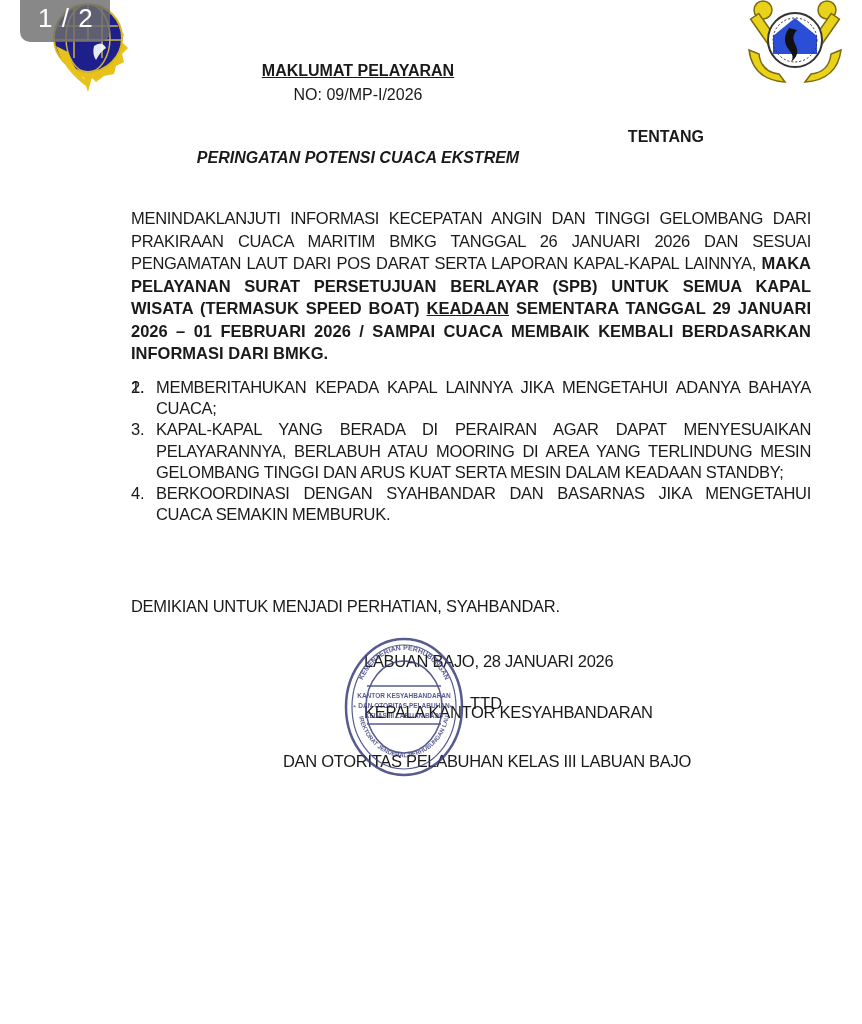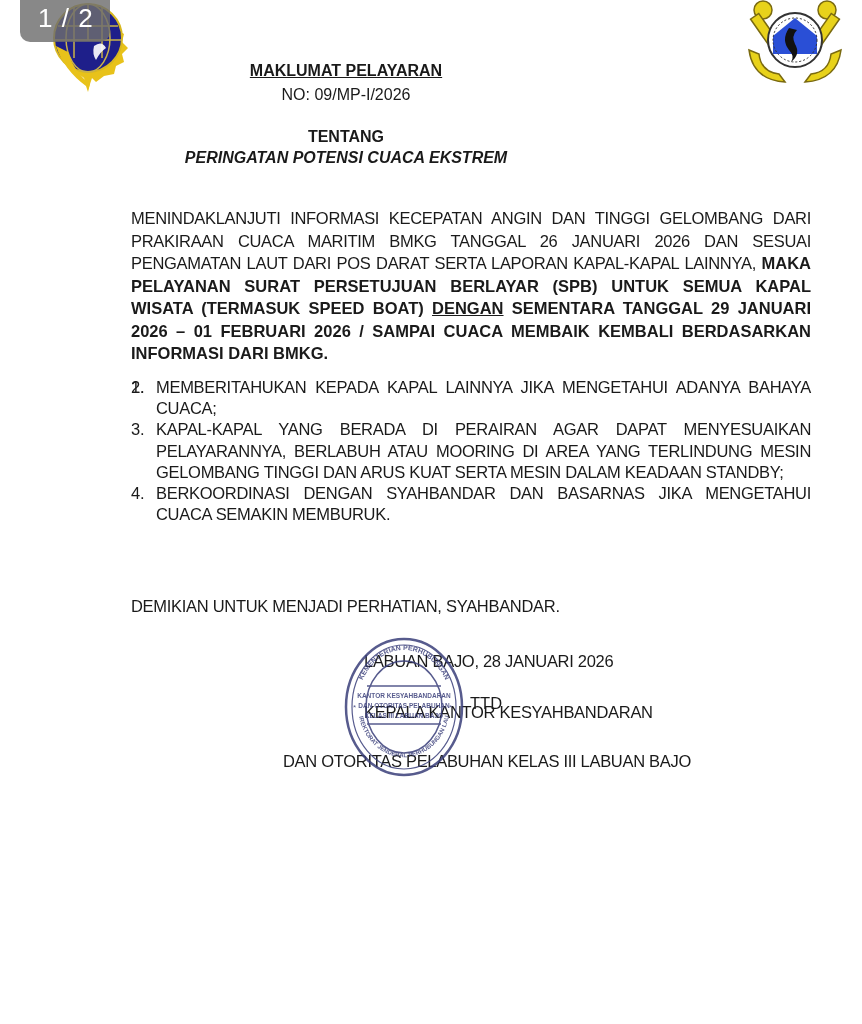--- a/index.html
+++ b/index.html
@@ -8,24 +8,24 @@
     font-family: "Liberation Sans", sans-serif; color: #1a1a1a;
   }
   .page-counter {
     position: absolute; left: 20px; top: -6px; width: 90px; height: 48px;
     background: rgba(110,110,110,0.82); border-radius: 0 0 10px 10px; z-index: 5;
     color: #fff; font-size: 26px; display: flex; align-items: center; justify-content: flex-start;
     padding-left: 18px; box-sizing: border-box; letter-spacing: 1px;
   }
   .logo-left { position: absolute; left: 44px; top: 0; width: 88px; height: 92px; }
   .logo-right { position: absolute; left: 745px; top: 0; width: 100px; height: 90px; }
-  .header { position: absolute; left: 0; width: 692px; text-align: center; }
+  .header { position: absolute; left: 12px; width: 692px; text-align: center; }
   .title { top: 62px; font-weight: bold; font-size: 16px; text-decoration: underline; }
   .number { top: 86px; font-size: 16px; }
-  .tentang { top: 128px; font-weight: bold; font-size: 16px; }
+  .tentang { top: 128px; font-weight: bold; font-size: 16px; text-align: right; }
   .subject { top: 149px; font-weight: bold; font-size: 16px; font-style: italic; }
   .body-para {
     position: absolute; left: 131px; width: 680px; top: 207px;
     font-size: 16.5px; line-height: 22.5px; text-align: justify; letter-spacing: -0.3px;
   }
   .body-para .bold { font-weight: bold; letter-spacing: 0; }
   .body-para .underline { text-decoration: underline; }
   .list { position: absolute; left: 131px; width: 680px; top: 377px; margin: 0; padding: 0; list-style: none; }
   .list li {
     position: relative; padding-left: 25px; font-size: 16.5px; line-height: 21.2px;
@@ -70,21 +70,21 @@
 
 <div class="header title">MAKLUMAT PELAYARAN</div>
 <div class="header number">NO: 09/MP-I/2026</div>
 <div class="header tentang">TENTANG</div>
 <div class="header subject">PERINGATAN POTENSI CUACA EKSTREM</div>
 
 <div class="body-para">
   <span>MENINDAKLANJUTI INFORMASI KECEPATAN ANGIN DAN TINGGI GELOMBANG DARI PRAKIRAAN CUACA MARITIM BMKG TANGGAL 26 JANUARI 2026 DAN SESUAI PENGAMATAN LAUT DARI POS DARAT SERTA LAPORAN KAPAL-KAPAL LAINNYA,</span>
   <span class="bold">
     <span>MAKA PELAYANAN SURAT PERSETUJUAN BERLAYAR (SPB) UNTUK SEMUA KAPAL WISATA (TERMASUK SPEED BOAT)</span>
-    <span class="underline">DENGAN</span>
+    <span class="underline">KEADAAN</span>
     <span>SEMENTARA TANGGAL 29 JANUARI 2026 – 01 FEBRUARI 2026 / SAMPAI CUACA MEMBAIK KEMBALI BERDASARKAN INFORMASI DARI BMKG.</span>
   </span>
 </div>
 
 <ol class="list">
   <li><span class="num">1.</span></li>
   <li><span class="num">2.</span><span>MEMBERITAHUKAN KEPADA KAPAL LAINNYA JIKA MENGETAHUI ADANYA BAHAYA CUACA;</span></li>
   <li><span class="num">3.</span><span>KAPAL-KAPAL YANG BERADA DI PERAIRAN AGAR DAPAT MENYESUAIKAN PELAYARANNYA, BERLABUH ATAU MOORING DI AREA YANG TERLINDUNG MESIN GELOMBANG TINGGI DAN ARUS KUAT SERTA MESIN DALAM KEADAAN STANDBY;</span></li>
   <li><span class="num">4.</span><span>BERKOORDINASI DENGAN SYAHBANDAR DAN BASARNAS JIKA MENGETAHUI CUACA SEMAKIN MEMBURUK.</span></li>
 </ol>

